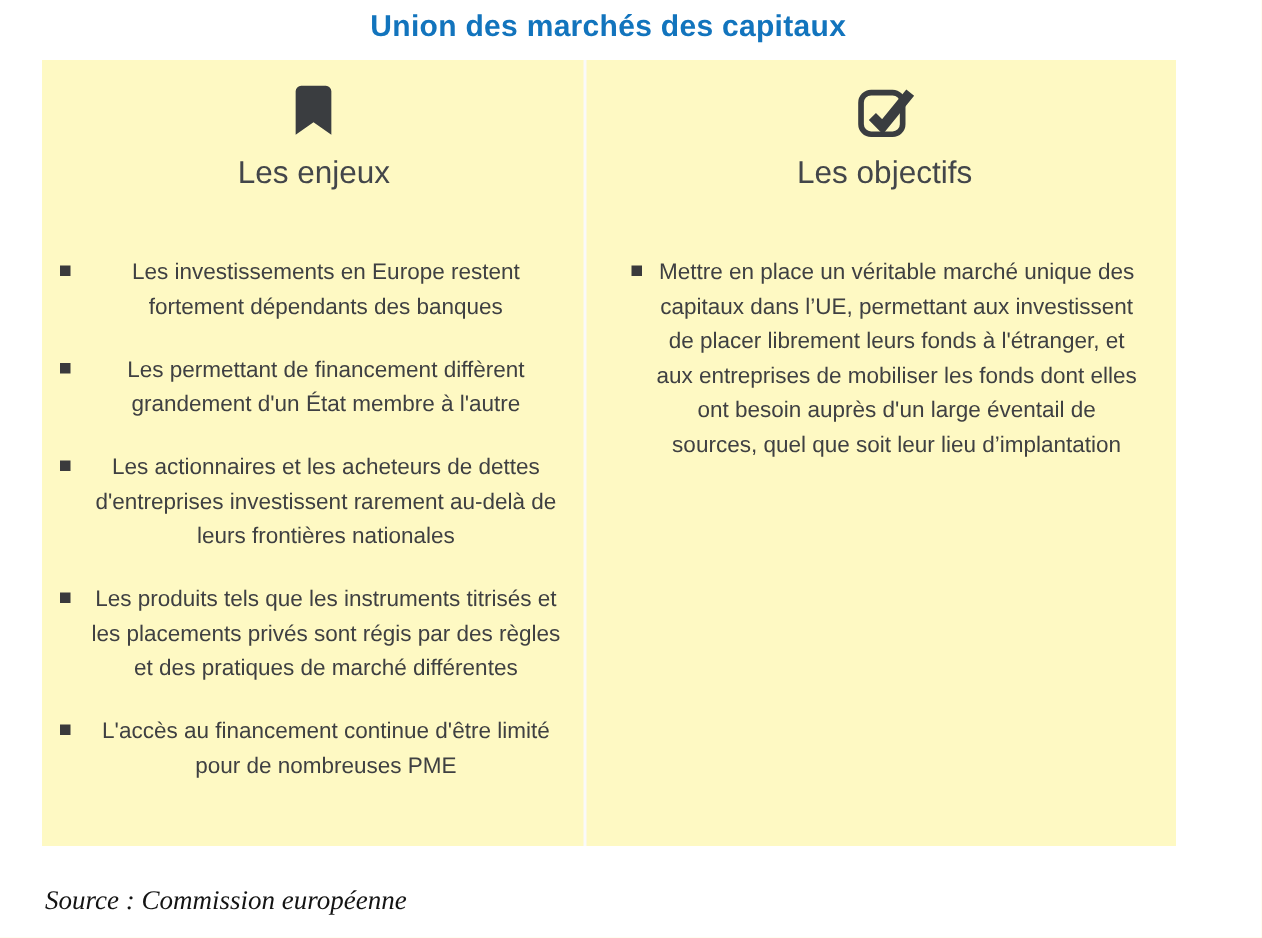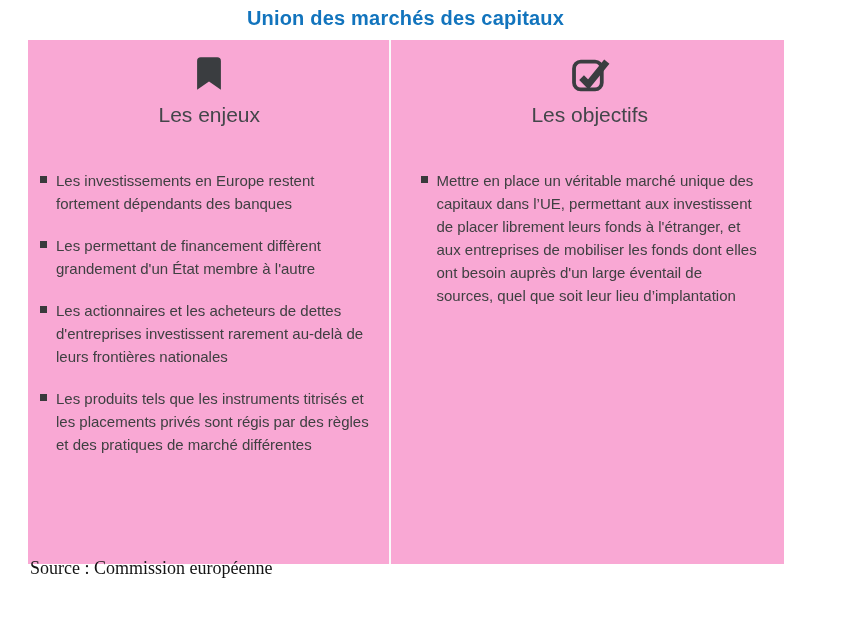--- a/index.html
+++ b/index.html
@@ -20,21 +20,21 @@
     width: 811px;
     letter-spacing: 0.2px;
   }
   .panel {
     position: absolute;
     left: 28px;
     top: 40px;
     width: 756px;
     height: 524px;
     display: flex;
-    background: #f9a8d4;
+    background: #fef9c3;
   }
   .column {
     flex: 1 1 0;
     min-width: 0;
   }
   .column.left  { padding: 0 10px 0 12px; }
   .column.right { padding: 0 25px 0 30px; }
   .v-divider {
     width: 2px;
     background: #fafafa;
@@ -56,39 +56,41 @@
     font-weight: 400;
   }
   ul.bullet-list {
     list-style: none;
     margin-top: 42px;
   }
   ul.bullet-list li {
     display: flex;
     align-items: flex-start;
     margin-bottom: 19px;
+    text-align: center;
   }
   .bullet-square {
     flex: 0 0 auto;
     width: 7px;
     height: 7px;
     background: #3a3a3c;
     margin-top: 7px;
     margin-right: 9px;
   }
   .bullet-text {
     font-size: 15px;
     line-height: 23px;
     color: #3f4042;
   }
   .source-line {
     position: absolute;
     left: 30px;
-    top: 558px;
+    top: 590px;
     font-family: "Liberation Serif", serif;
+    font-style: italic;
     font-size: 18px;
     color: #141414;
   }
 </style>
 </head>
 <body>
 
 <h1 class="page-title">Union des marchés des capitaux</h1>
 
 <div class="panel">
@@ -112,20 +114,24 @@
         <span class="bullet-text">Les permettant de financement diffèrent grandement d'un État membre à l'autre</span>
       </li>
       <li>
         <span class="bullet-square"></span>
         <span class="bullet-text">Les actionnaires et les acheteurs de dettes d'entreprises investissent rarement au-delà de leurs frontières nationales</span>
       </li>
       <li>
         <span class="bullet-square"></span>
         <span class="bullet-text">Les produits tels que les instruments titrisés et les placements privés sont régis par des règles et des pratiques de marché différentes</span>
       </li>
+      <li>
+        <span class="bullet-square"></span>
+        <span class="bullet-text">L'accès au financement continue d'être limité pour de nombreuses PME</span>
+      </li>
     </ul>
   </div>
 
   <div class="v-divider"></div>
 
   <div class="column right">
     <div class="col-head">
       <span class="icon-wrap">
         <svg width="44" height="37" viewBox="0 0 52 44" aria-hidden="true">
           <rect x="7" y="8" width="33" height="33" rx="8" fill="none" stroke="#3a3d40" stroke-width="4.5"></rect>

